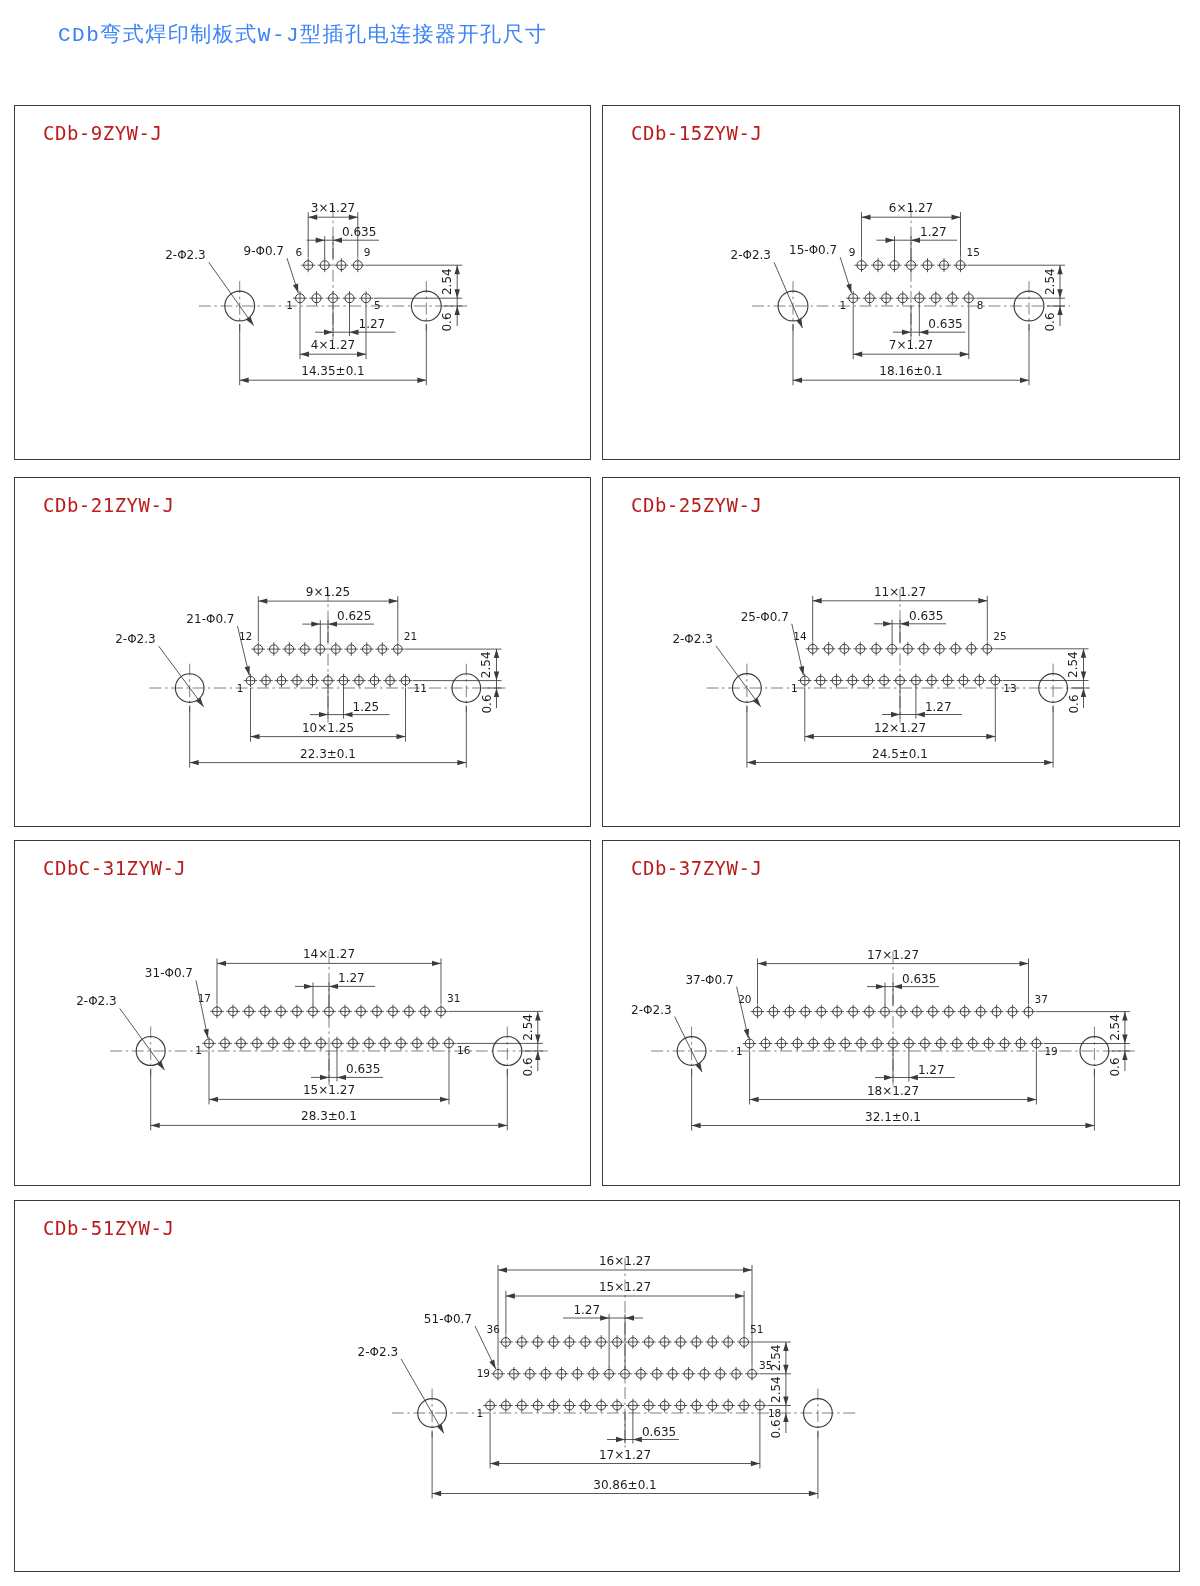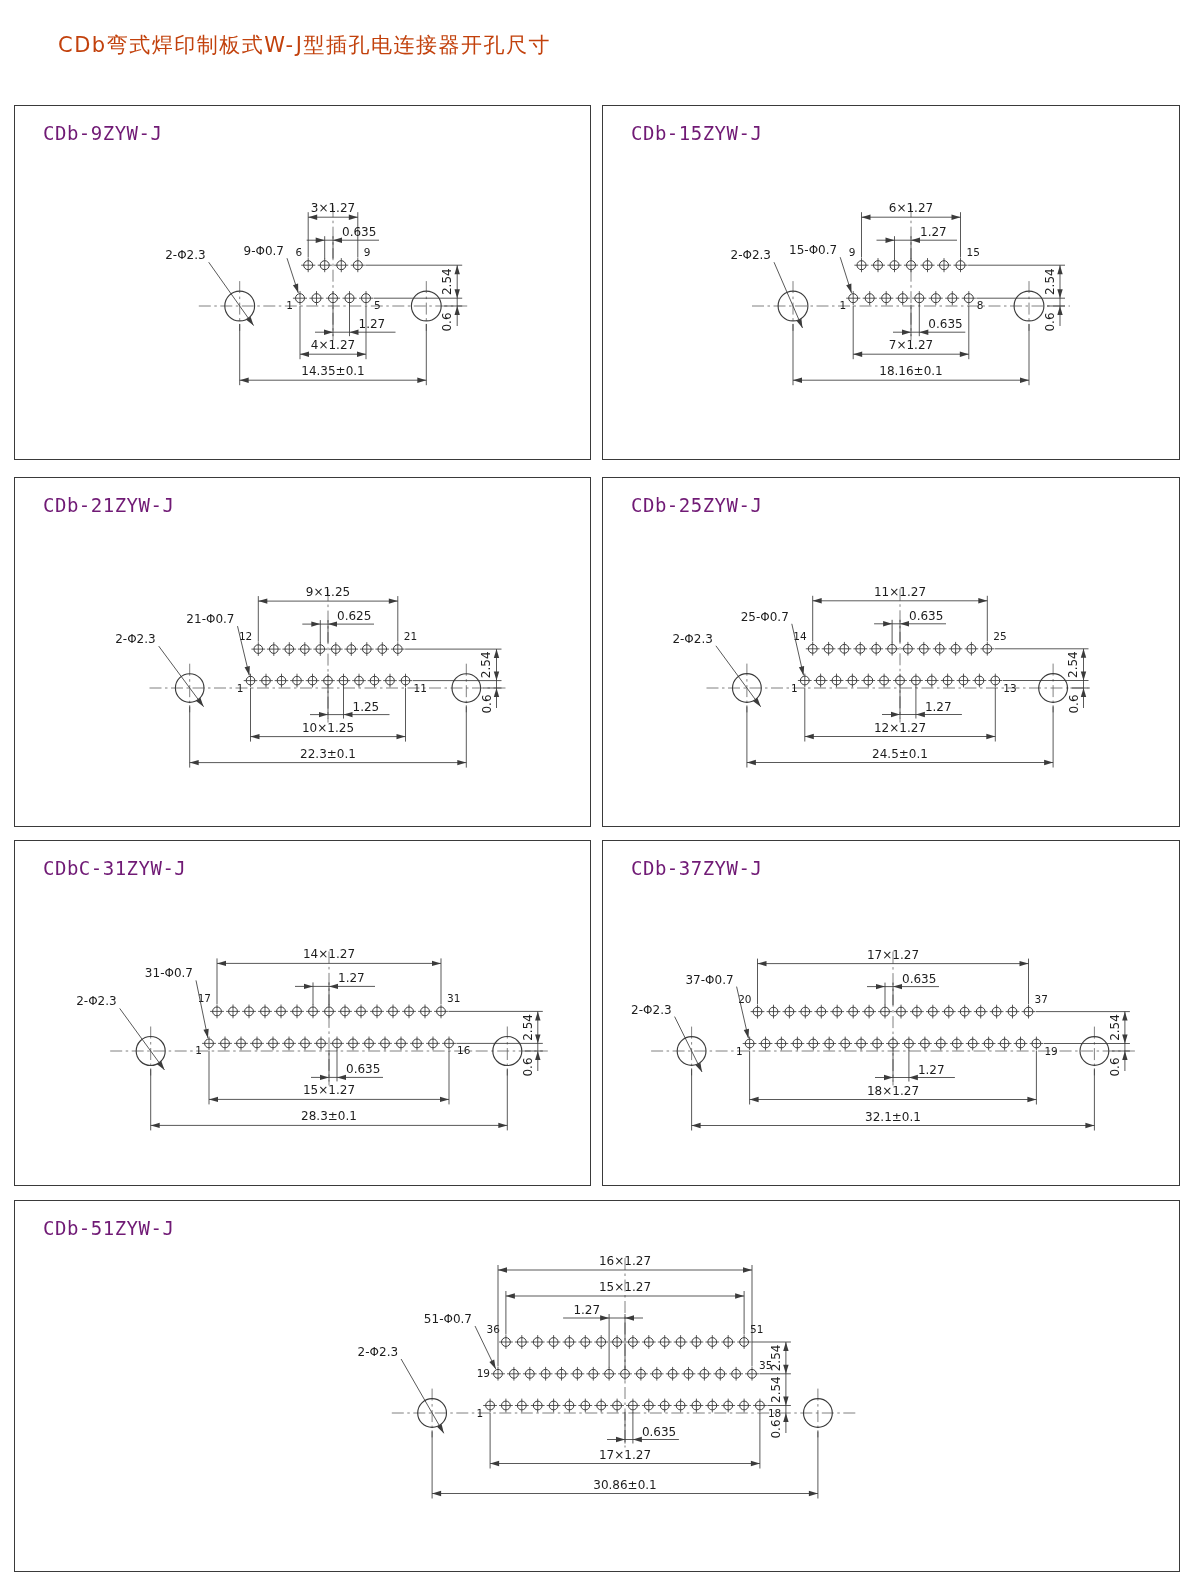--- a/index.html
+++ b/index.html
@@ -1,26 +1,26 @@
 <!DOCTYPE html>
 <html><head>
 <meta charset="utf-8">
 <style>
   html,body{margin:0;padding:0;background:#ffffff;}
   body{width:1200px;height:1586px;position:relative;font-family:"DejaVu Sans",sans-serif;overflow:hidden;}
-  .page-title{position:absolute;left:58px;top:31px;font-size:21px;color:#c2410c;letter-spacing:1.5px;font-weight:500;white-space:nowrap;}
+  .page-title{position:absolute;left:58px;top:20px;font-size:21px;color:#3b82f6;letter-spacing:1.5px;font-weight:500;white-space:nowrap;font-family:Liberation Mono, monospace;}
   .panel{position:absolute;border:1px solid #3a3a3a;background:#fff;box-sizing:border-box;}
   .p0{left:14px;top:105px;width:577px;height:355px;}
   .p1{left:602px;top:105px;width:578px;height:355px;}
   .p2{left:14px;top:477px;width:577px;height:350px;}
   .p3{left:602px;top:477px;width:578px;height:350px;}
   .p4{left:14px;top:840px;width:577px;height:346px;}
   .p5{left:602px;top:840px;width:578px;height:346px;}
   .p6{left:14px;top:1200px;width:1166px;height:372px;}
-  .panel-title{position:absolute;left:28px;top:16px;font-family:"DejaVu Sans Mono",monospace;font-size:19px;color:#701a75;letter-spacing:0.5px;}
+  .panel-title{position:absolute;left:28px;top:16px;font-family:"DejaVu Sans Mono",monospace;font-size:19px;color:#b91c1c;letter-spacing:0.5px;}
   .panel svg{position:absolute;left:0;top:0;}
   .ln{stroke:#3b3b3b;stroke-width:0.85;fill:none;}
   .cl{stroke:#616161;stroke-width:0.8;fill:none;stroke-dasharray:12 3.5 2.5 3.5;}
   .pin{stroke:#3b3b3b;stroke-width:1;fill:#ffffff;}
   .mount{stroke:#3b3b3b;stroke-width:1.15;fill:none;}
   .arr{fill:#3b3b3b;stroke:none;}
   text.dim{font-size:12px;fill:#1d1d1d;font-family:"DejaVu Sans",sans-serif;}
   text.pnum{font-size:10.5px;fill:#1d1d1d;font-family:"DejaVu Sans",sans-serif;}
 </style>
 </head>

